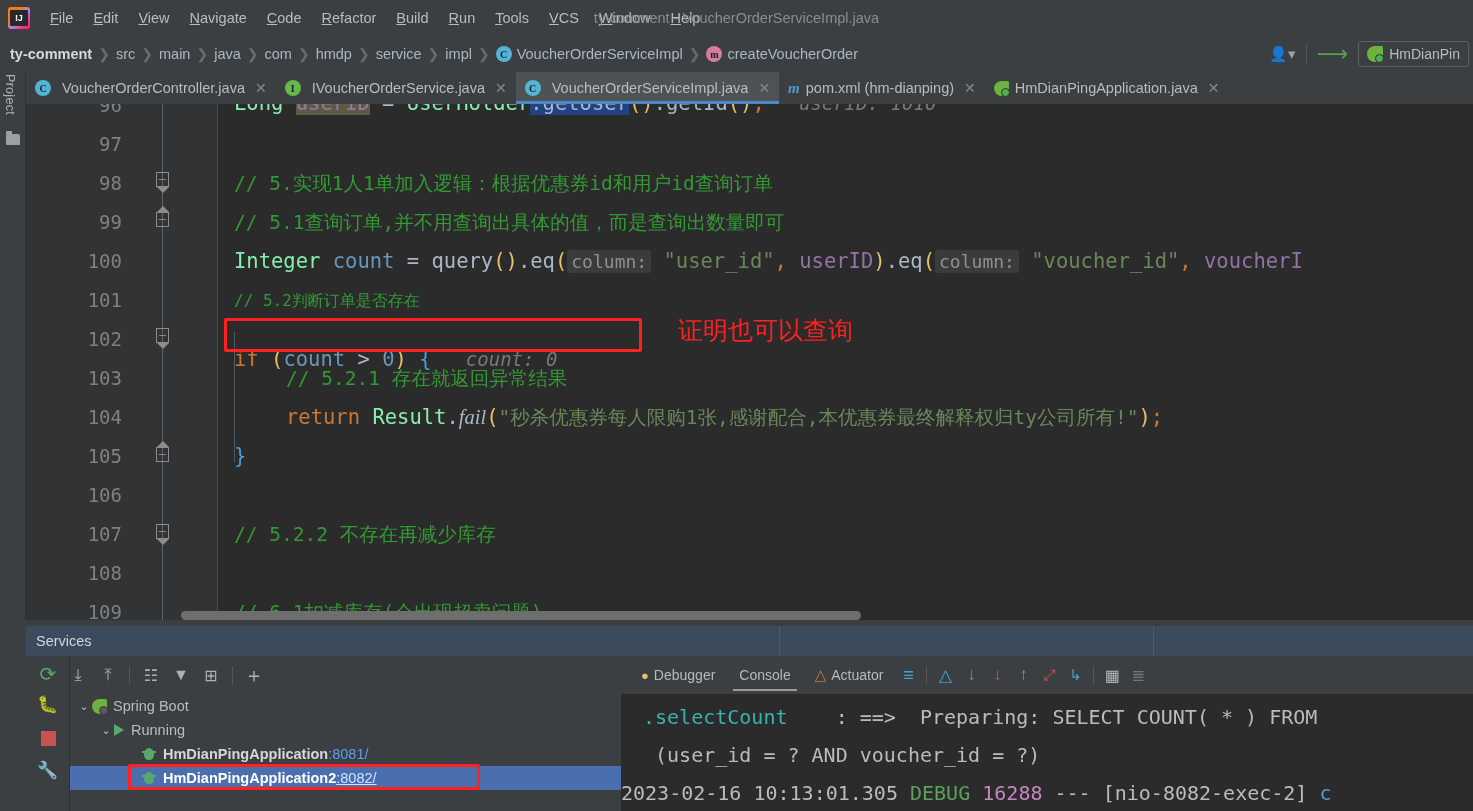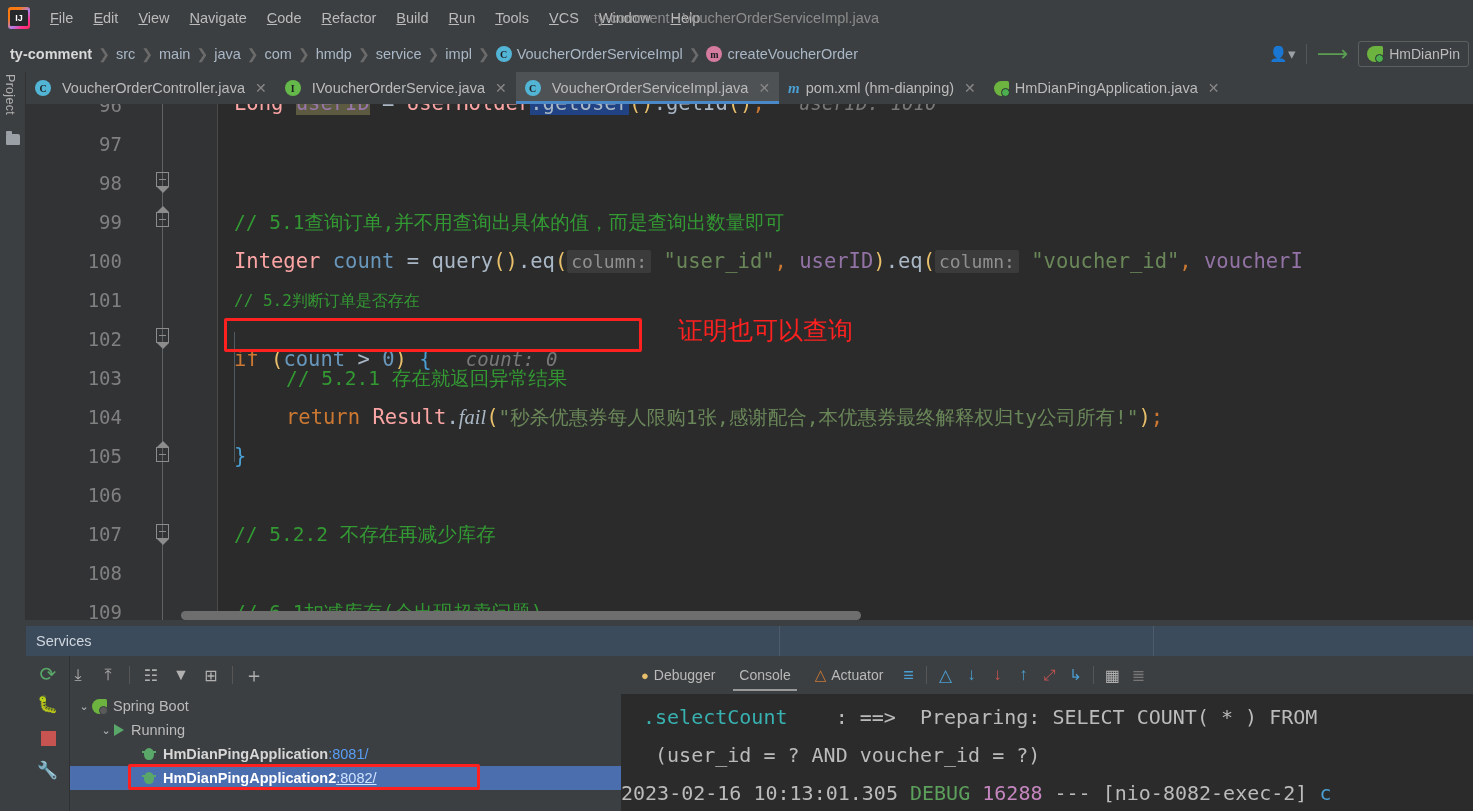--- a/index.html
+++ b/index.html
@@ -134,21 +134,21 @@
     line-height: 39px; height: 39px;
   }
   .code-layer {
     position: absolute; top: 0; left: 192px; width: 1281px; height: 516px;
   }
   .cl {
     position: absolute; left: 0; white-space: pre; height: 39px; line-height: 39px;
     font-family: "DejaVu Sans Mono", monospace; font-size: 20.5px;
   }
   .kw      { color: #cc7832; }
-  .type    { color: #fca5a5; }
+  .type    { color: #86efac; }
   .var     { color: #9876aa; }
   .varblue { color: #6897bb; }
   .fld     { color: #9373a5; }
   .meth    { color: #a9b7c6; }
   .methi   { color: #a9b7c6; font-style: italic; font-family: Liberation Serif, serif; }
   .str     { color: #6a8759; }
   .num     { color: #6897bb; }
   .cmt     { color: #339933; }
   .punc    { color: #a9b7c6; }
   .paren   { color: #e8bf6a; }
@@ -407,20 +407,21 @@
       <div style="position:absolute;left:2px;top:6px;width:7px;height:1px;background:#8c8c8c;"></div>
       <div style="position:absolute;left:0px;top:14px;width:0;height:0;border-left:6px solid transparent;border-right:6px solid transparent;border-top:6px solid #8c8c8c;"></div>
     </div>
 
     <div class="code-layer">
 
       <div class="indentline" style="left:16px;top:228px;height:130px;"></div>
 
       <div class="cl" style="top:-20px;left:16px;"><span class="type">Long </span><span class="var idhl">userID</span><span class="punc"> = </span><span class="type">UserHolder</span><span class="meth usersel">.getUser</span><span class="paren">()</span><span class="meth">.getId</span><span class="paren">()</span><span class="kw">;</span><span class="hintval">&nbsp;&nbsp;&nbsp;<span>userID: 1010</span></span></div>
 
+      <div class="cl cmt" style="top:60px;left:16px;font-size:19.5px;">// 5.实现1人1单加入逻辑：根据优惠券id和用户id查询订单</div>
 
       <div class="cl cmt" style="top:99px;left:16px;font-size:19.5px;">// 5.1查询订单,并不用查询出具体的值，而是查询出数量即可</div>
 
       <div class="cl" style="top:138px;left:16px;"><span class="type">Integer </span><span class="varblue">count</span><span class="punc"> = query</span><span class="paren">()</span><span class="punc">.eq</span><span class="paren">(</span><span class="hintbg">column:</span><span class="str"> "user_id"</span><span class="kw">, </span><span class="fld">userID</span><span class="paren">)</span><span class="punc">.eq</span><span class="paren">(</span><span class="hintbg">column:</span><span class="str"> "voucher_id"</span><span class="kw">, </span><span class="fld">voucherI</span></div>
 
       <div class="cl cmt" style="top:177px;left:16px;font-size:16px;">// 5.2判断订单是否存在</div>
 
       <div class="cl" style="top:216px;left:16px;margin-top:20px;"><span class="kw">if </span><span class="paren">(</span><span class="varblue">count</span><span class="punc"> &gt; </span><span class="num">0</span><span class="paren">)</span><span class="brace"> {</span><span class="hintval">&nbsp;&nbsp;&nbsp;<span>count: 0</span></span></div>
 
       <div class="cl cmt" style="top:255px;left:68px;font-size:19.5px;">// 5.2.1 存在就返回异常结果</div>

